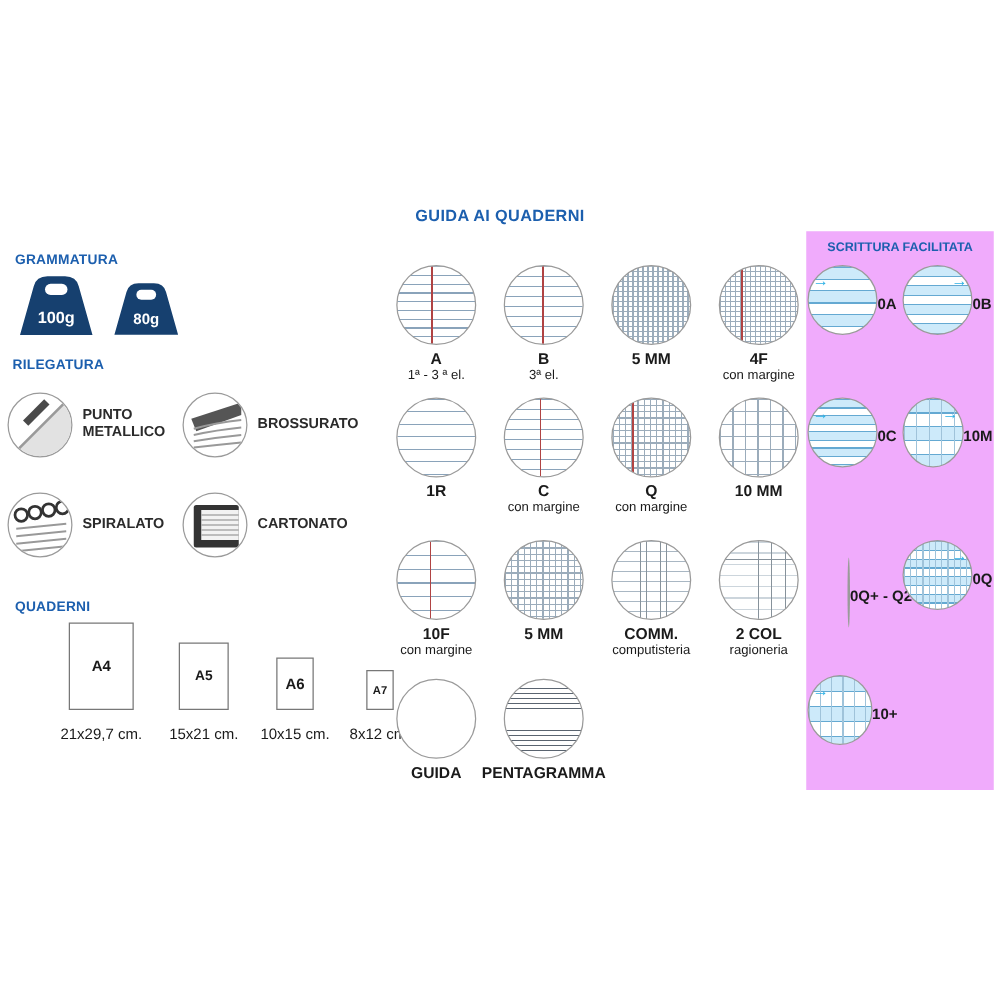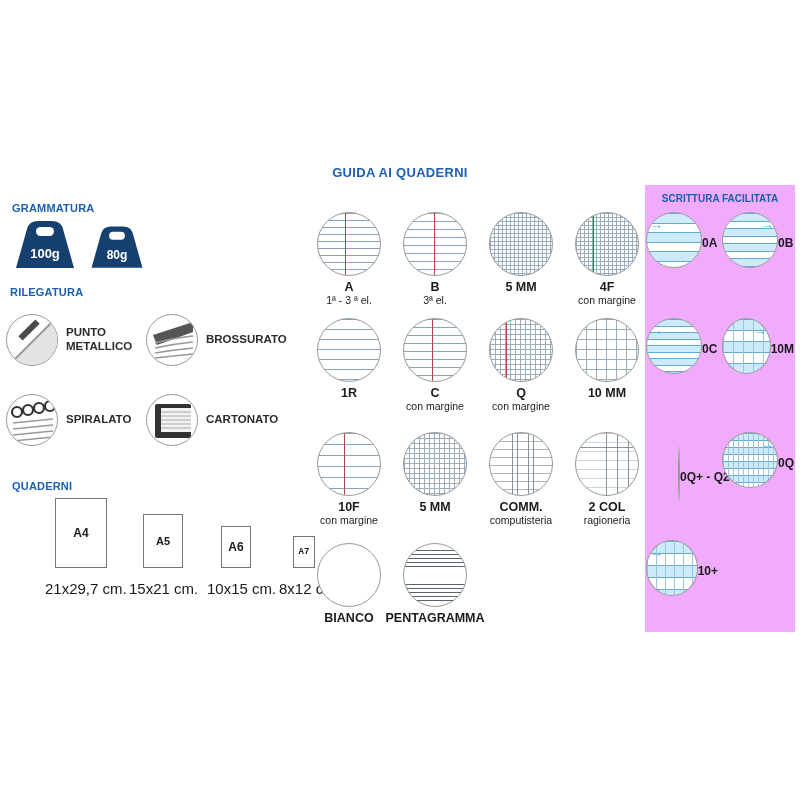--- a/index.html
+++ b/index.html
@@ -28,21 +28,21 @@
   .weight-80 .weight-label { font-size:12px; bottom:6px; }
 
   
   .bind-item { position:absolute; display:flex; align-items:center; }
   .bind-label { margin-left:8px; font-weight:bold; font-size:11.5px; color:#2b2b2b; line-height:1.2; max-width:86px; }
 
   
   .formato-row { position:absolute; left:10px; top:496px; width:292px; height:104px;margin-left:41px; }
   .fmt-rect { position:absolute; border:1px solid #777; background:#fff; display:flex;
               align-items:center; justify-content:center; font-weight:bold; color:#1a1a1a; }
-  .fmt-size { position:absolute; top:84px; text-align:center; font-size:15px; color:#1a1a1a; white-space:nowrap; }
+  .fmt-size { position:absolute; top:84px; text-align:center; font-size:12px; color:#1a1a1a; white-space:nowrap; }
 
   
   .rig-heading { position:absolute; left:308px; top:194px; width:340px; text-align:center;
                  color:#1c5fae; font-weight:bold; font-size:11px; }
   .rig-row { position:absolute; left:306px; width:346px; display:flex; }
   .rig-cell { width:86px; display:flex; flex-direction:column; align-items:center; }
   .rig-circle { margin-bottom:4px; }
   .rig-label { font-weight:bold; font-size:12.5px; color:#1a1a1a; white-space:nowrap; }
   .rig-sublabel { font-size:10.5px; color:#1a1a1a; white-space:nowrap; min-height:12px; }
 
@@ -206,21 +206,21 @@
   <div class="formato-row">
     <div class="fmt-rect" style="left:4px; top:2px; width:52px; height:70px; font-size:12px;">
       <span>A4</span>
     </div>
     <div class="fmt-rect" style="left:92px; top:18px; width:40px; height:54px; font-size:11px;">
       <span>A5</span>
     </div>
     <div class="fmt-rect" style="left:170px; top:30px; width:30px; height:42px; font-size:12px;">
       <span>A6</span>
     </div>
-    <div class="fmt-rect" style="left:242px; top:40px; width:22px; height:32px; font-size:9px;font-family:Liberation Mono, monospace;">
+    <div class="fmt-rect" style="left:242px; top:40px; width:22px; height:32px; font-size:9px;">
       <span>A7</span>
     </div>
     <div class="fmt-size" style="left:-6px; width:72px;">21x29,7 cm.</div>
     <div class="fmt-size" style="left:78px; width:68px;">15x21 cm.</div>
     <div class="fmt-size" style="left:156px; width:58px;">10x15 cm.</div>
     <div class="fmt-size" style="left:228px; width:50px;text-align:center;">8x12 cm.</div>
   </div>
 
 
   <div class="rig-row" style="top:212px;">
@@ -288,21 +288,21 @@
     <div class="rig-cell">
       <div class="circle rig-circle pat-2col"></div>
       <div class="rig-label">2 COL</div>
       <div class="rig-sublabel">ragioneria</div>
     </div>
   </div>
 
   <div class="rig-row" style="top:543px;">
     <div class="rig-cell">
       <div class="circle rig-circle pat-blank"></div>
-      <div class="rig-label">BIANCO</div>
+      <div class="rig-label">GUIDA</div>
       <div class="rig-sublabel"></div>
     </div>
     <div class="rig-cell">
       <div class="circle rig-circle pat-penta"></div>
       <div class="rig-label">PENTAGRAMMA</div>
       <div class="rig-sublabel"></div>
     </div>
   </div>
 
   <div class="sf-panel">

